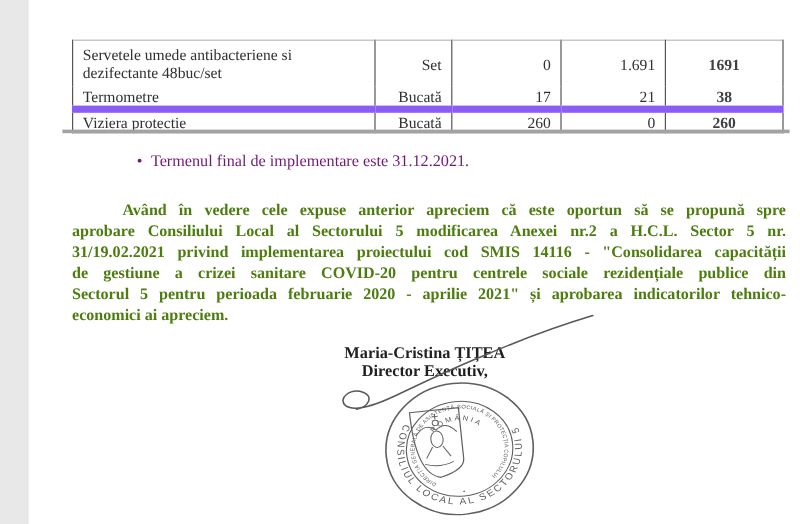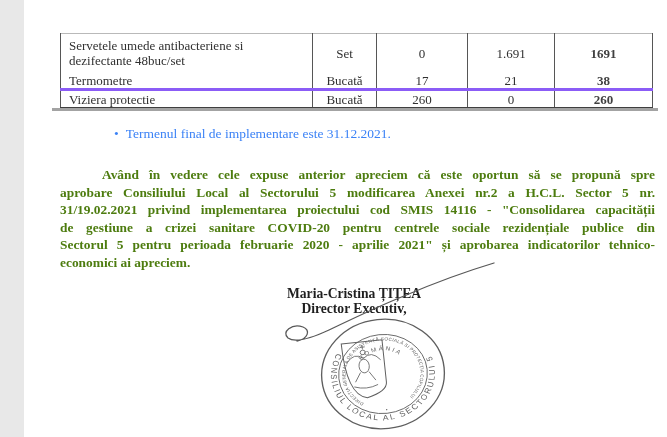--- a/index.html
+++ b/index.html
@@ -12,33 +12,33 @@
     position:absolute;left:36px;top:33px;width:592px;
     border-collapse:collapse;table-layout:fixed;
     font-size:13px;color:#303030;
     border-top:1px solid #b9b9b9;
   }
   .doc-table td{
     border-left:1px solid #565656;border-right:1px solid #565656;
     padding:0 8px;vertical-align:middle;line-height:15px;
   }
   .doc-table tr.r1 td{height:38px;}
-  .doc-table tr.r2 td{height:16px;border-bottom:3px solid #8b5cf6;}
+  .doc-table tr.r2 td{height:16px;border-bottom:6px solid #8b5cf6;}
   .doc-table tr.r3 td{height:16px;border-bottom:1.5px solid #3f3f3f;}
-  .doc-table td.c-unit,.doc-table td.c-num{text-align:center;font-family:Liberation Serif, serif;}
+  .doc-table td.c-unit,.doc-table td.c-num{text-align:right;font-family:Liberation Serif, serif;}
   .doc-table td.c-total{text-align:center;font-weight:bold;color:#404040;}
   .col-item{width:252px;} .col-unit{width:64px;} .col-n1{width:91px;}
   .col-n2{width:87px;} .col-tot{width:98px;}
   .table-shadow{
     position:absolute;left:28px;top:108px;width:606px;height:3px;
     background:#a3a3a3;
   }
   
   .bullet-line{
-    position:absolute;left:90px;top:126px;font-size:13.5px;color:#3b82f6;
+    position:absolute;left:90px;top:126px;font-size:13.5px;color:#701a75;
   }
   .bullet-line .marker{margin-right:7px;}
   
   .para{
     position:absolute;left:36px;top:166px;width:595px;
     font-weight:bold;font-size:13.4px;line-height:17.6px;color:#4d7c0f;
   }
   .para .jline{
     text-align:justify;text-align-last:justify;white-space:nowrap;
   }

